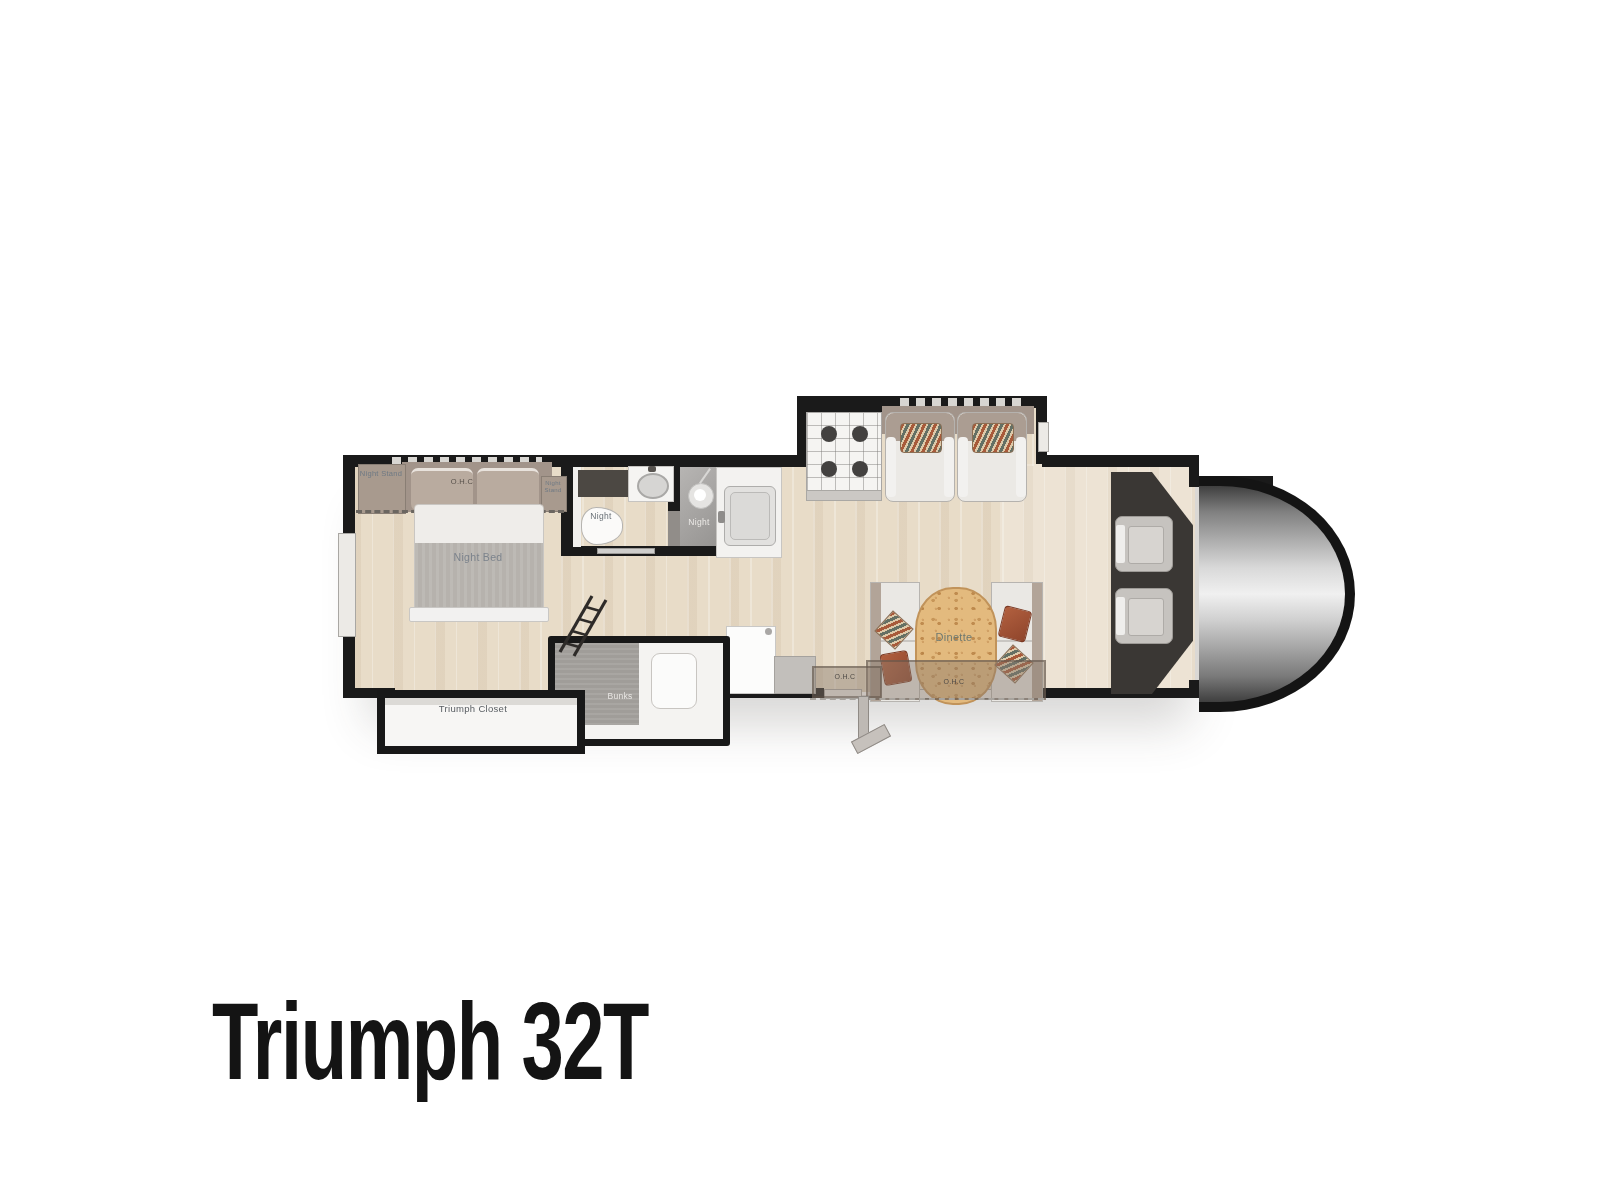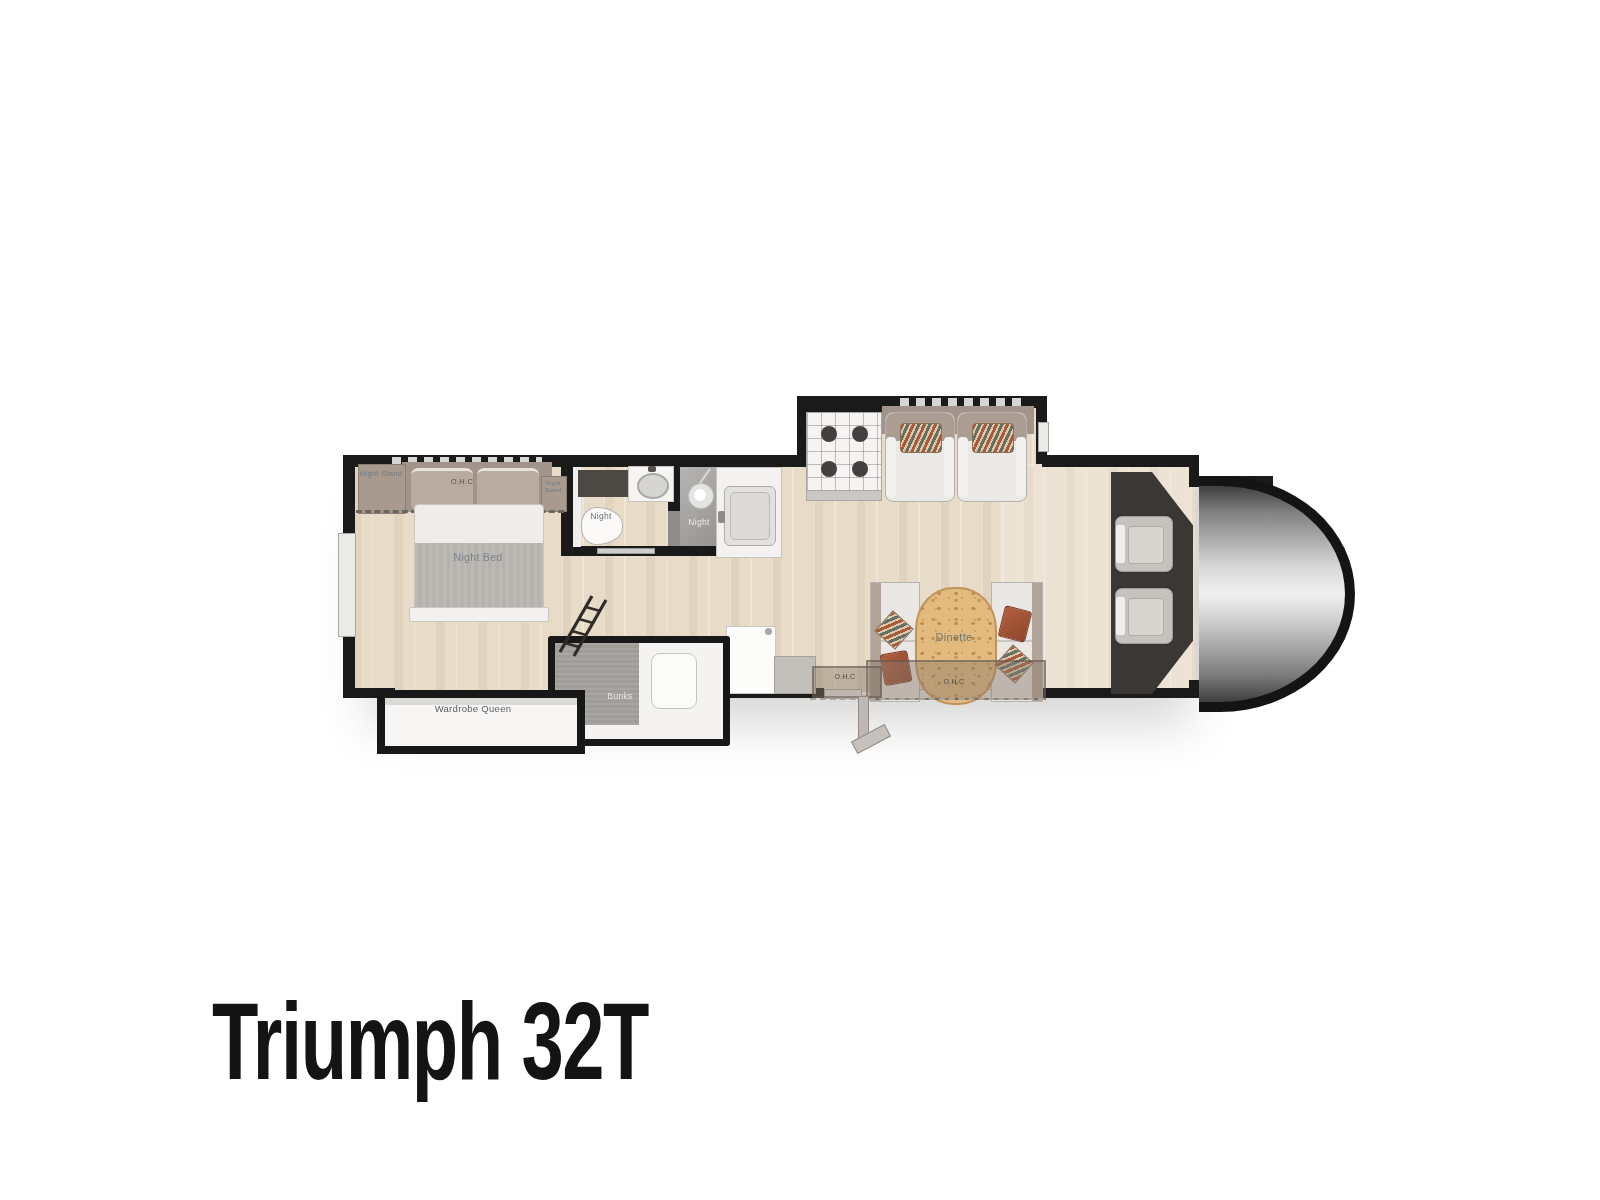--- a/index.html
+++ b/index.html
@@ -178,21 +178,21 @@
   <div class="f" style="left:1199px;top:476px;width:146px;height:216px;z-index:3;
        border:10px solid #141414;border-left:none;border-radius:0 90% 90% 0 / 0 52% 52% 0;
        background:linear-gradient(180deg,#3f3f3f 0%,#808080 12%,#d9d9d9 38%,#f0f0f0 50%,#d0d0d0 62%,#7a7a7a 88%,#3f3f3f 100%);"></div>
 
   <div class="lbl" style="left:356px;top:470px;width:50px;font-size:7.5px;">Night Stand</div>
   <div class="lbl" style="left:426px;top:478px;width:72px;font-size:7.5px;color:#57504a;">O.H.C</div>
   <div class="lbl" style="left:539px;top:480px;width:28px;font-size:6px;">Night Stand</div>
   <div class="lbl" style="left:414px;top:552px;width:128px;font-size:10.5px;color:#7c838c;">Night Bed</div>
   <div class="lbl" style="left:577px;top:512px;width:48px;font-size:8.5px;color:#6a7177;">Night</div>
   <div class="lbl" style="left:676px;top:518px;width:46px;font-size:8.5px;color:#eceae7;">Night</div>
-  <div class="lbl" style="left:385px;top:704px;width:176px;font-size:9.5px;color:#585d62;z-index:6;">Wardrobe Queen</div>
+  <div class="lbl" style="left:385px;top:704px;width:176px;font-size:9.5px;color:#585d62;z-index:6;">Triumph Closet</div>
   <div class="lbl" style="left:588px;top:692px;width:64px;font-size:8.5px;color:#e8e6e3;z-index:6;">Bunks</div>
   <div class="lbl" style="left:915px;top:631px;width:78px;font-size:11px;color:#6d7870;">Dinette</div>
   <div class="lbl" style="left:812px;top:673px;width:66px;font-size:7px;color:#4e4a46;">O.H.C</div>
   <div class="lbl" style="left:866px;top:678px;width:176px;font-size:7px;color:#4e4a46;">O.H.C</div>
 
   <div id="title">Triumph 32T</div>
 
 </div>
 
 </body></html>

